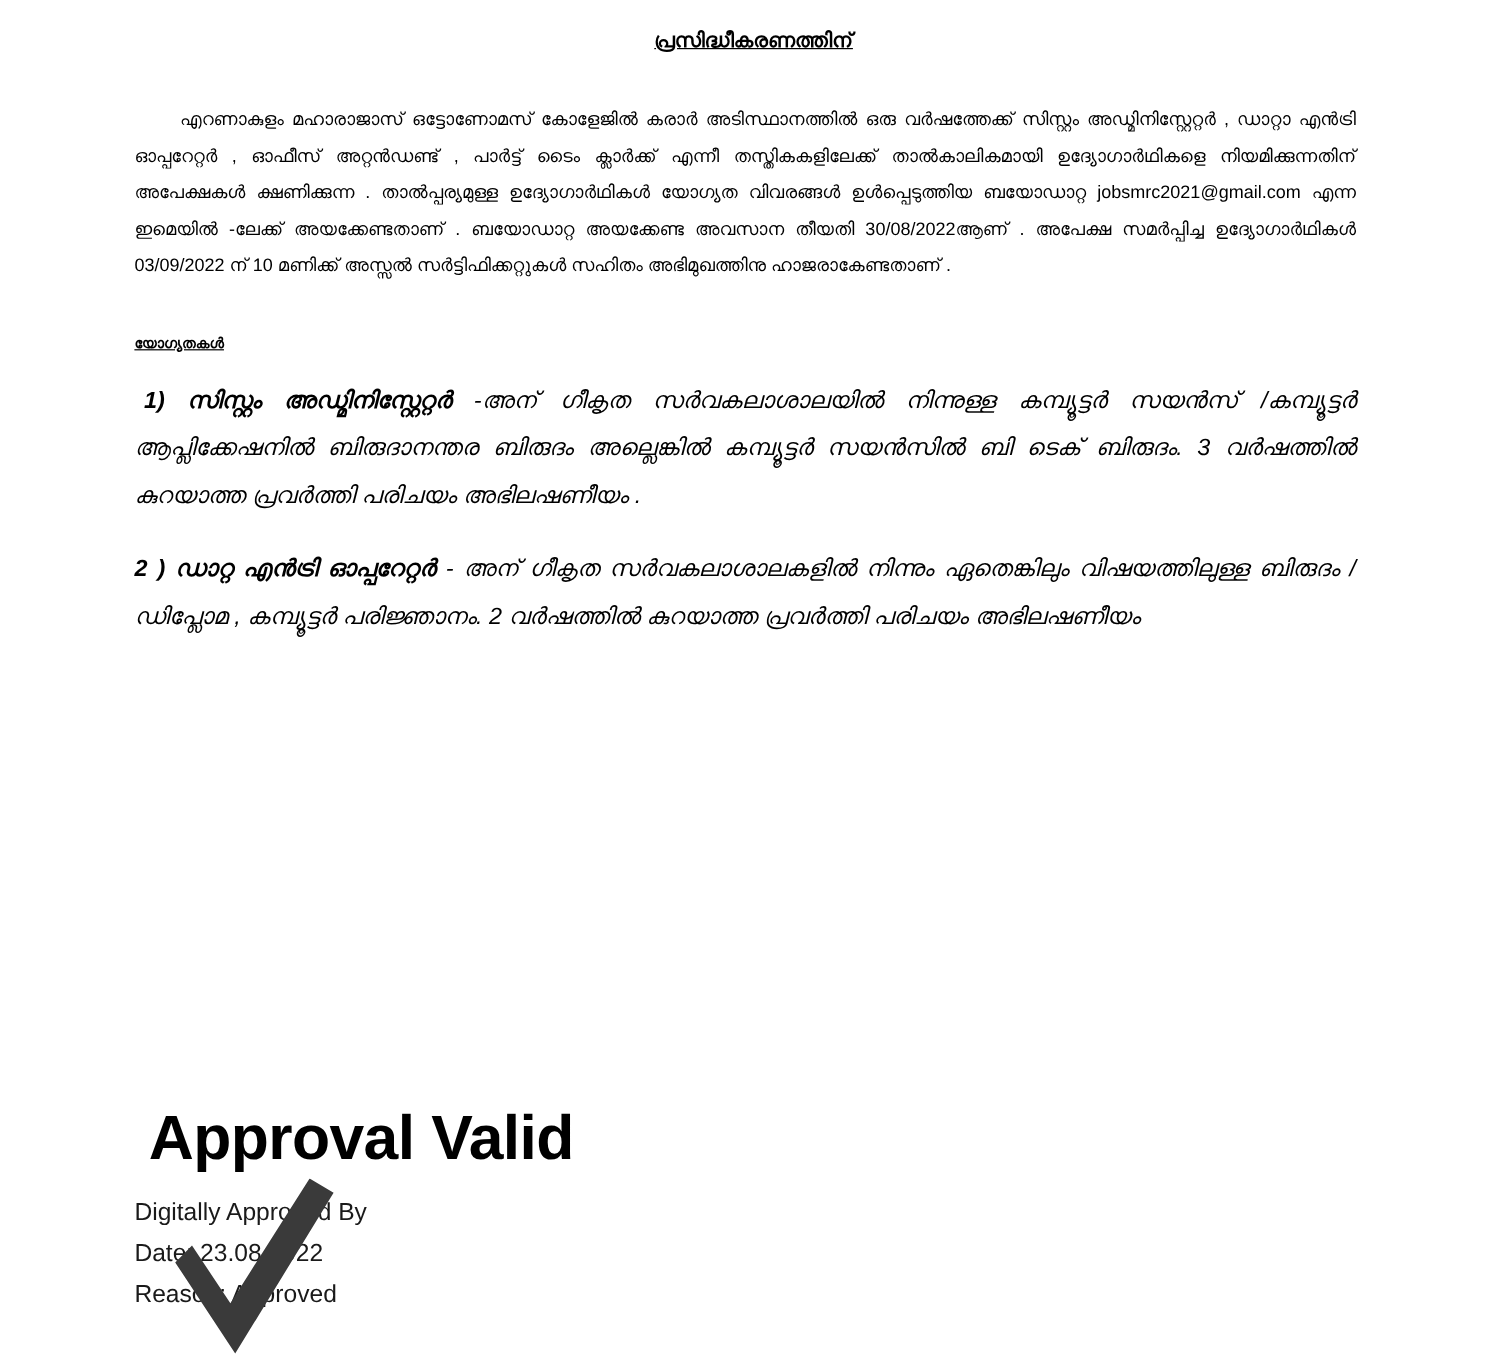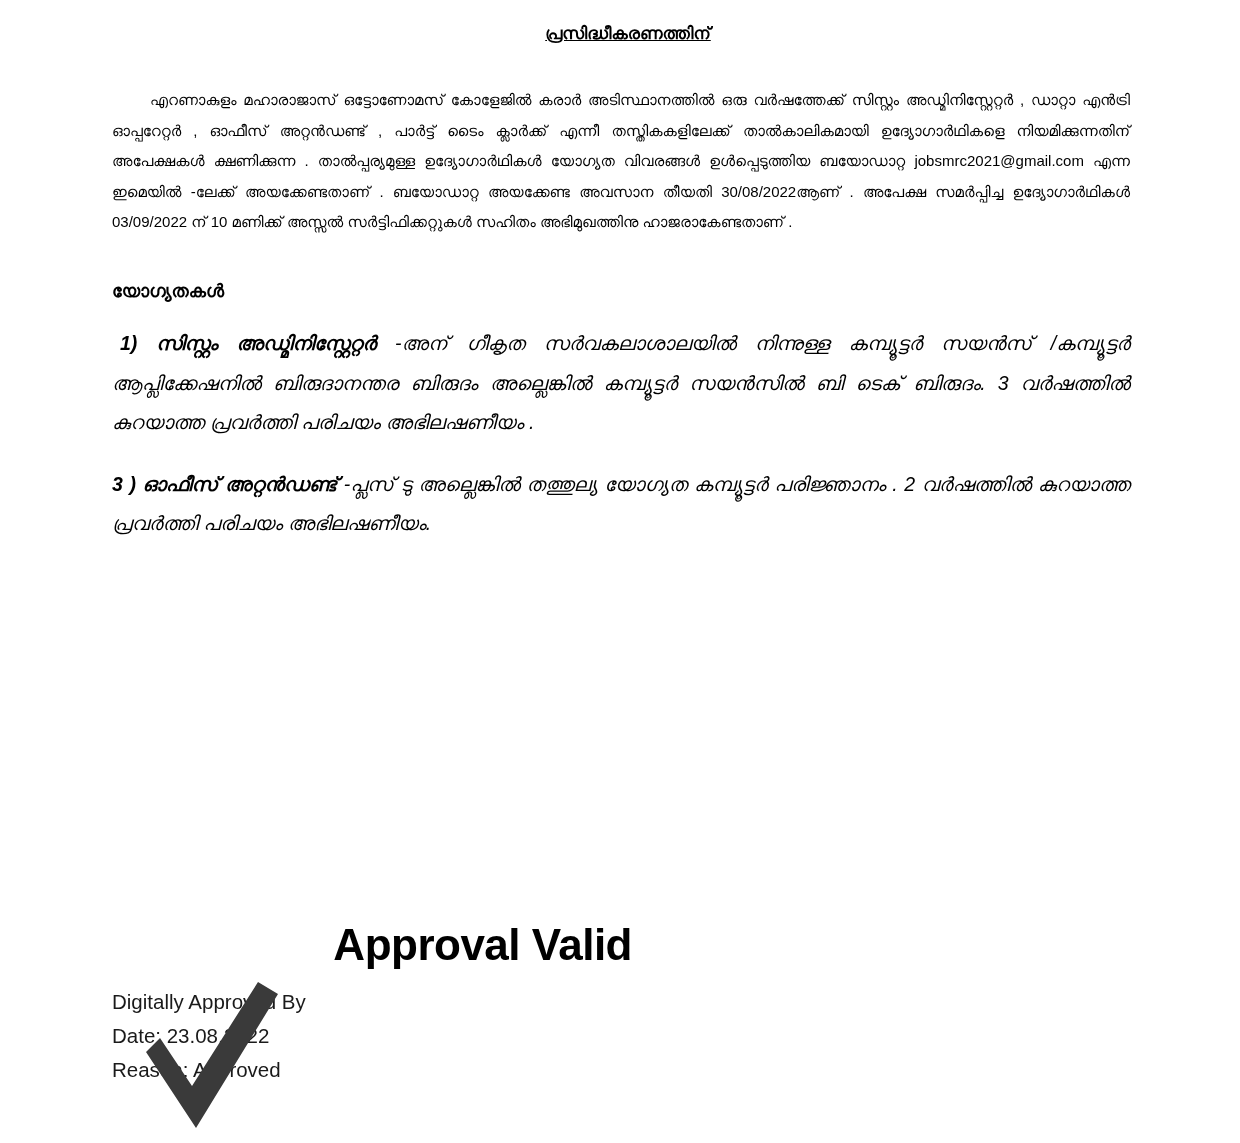--- a/index.html
+++ b/index.html
@@ -40,22 +40,23 @@
   }
   .body-block .indent {
     display: inline-block;
     width: 38px;
   }
   .email {
     font-family: "Liberation Sans", sans-serif;
   }
   .section-heading {
     margin: 40px 110px 0 112px;
-    font-size: 18px;
+    font-size: 12px;
     font-weight: bold;
+    text-decoration: underline;
     line-height: 1.6;
   }
   .qual-item {
     margin: 22px 110px 0 112px;
     font-size: 19.5px;
     line-height: 2.03;
     text-align: justify;
     text-justify: inter-word;
     font-style: italic;
   }
@@ -72,26 +73,25 @@
     display: inline-block;
     width: 8px;
   }
   .approval {
     position: absolute;
     left: 112px;
     top: 900px;
     width: 520px;
   }
   .approval-title {
-    font-size: 44px;
+    font-size: 52px;
     font-weight: bold;
     letter-spacing: -0.5px;
     line-height: 1.15;
-    margin: 0 0 14px 0;
-    text-align: right;
+    margin: 0 0 14px 12px;
   }
   .approval-line {
     font-size: 20.5px;
     line-height: 1.66;
     color: #1a1a1a;
   }
   .checkmark {
     position: absolute;
     left: 130px;
     top: 962px;
@@ -112,26 +112,27 @@
   </div>
 
   <div class="section-heading">യോഗ്യതകൾ</div>
 
   <div class="qual-item first">
     <span class="lead-pad"></span><span class="num">1)</span>
     <span class="role">സിസ്റ്റം അഡ്മിനിസ്റ്റേറ്റർ</span>
     <span>-</span><span>അന് ഗീകൃത  സർവകലാശാലയിൽ  നിന്നുള്ള      കമ്പ്യൂട്ടർ  സയൻസ് /കമ്പ്യൂട്ടർ ആപ്ലിക്കേഷനിൽ  ബിരുദാനന്തര   ബിരുദം  അല്ലെങ്കിൽ കമ്പ്യൂട്ടർ സയൻസിൽ ബി ടെക് ബിരുദം.  3 വർഷത്തിൽ  കുറയാത്ത പ്രവർത്തി പരിചയം  അഭിലഷണീയം .</span>
   </div>
 
+  <div class="qual-item">
+    <span class="num">2 )</span>
+    <span class="role">ഡാറ്റ എൻട്രി ഓപ്പറേറ്റർ</span>
+    <span>-</span>
+    <span>അന് ഗീകൃത  സർവകലാശാലകളിൽ  നിന്നും    ഏതെങ്കിലും  വിഷയത്തിലുള്ള ബിരുദം / ഡിപ്ലോമ , കമ്പ്യൂട്ടർ                       പരിജ്ഞാനം. 2   വർഷത്തിൽ കുറയാത്ത പ്രവർത്തി പരിചയം  അഭിലഷണീയം</span>
+  </div>
 
-  <div class="qual-item">
-    <span class="num">3  )</span>
-    <span class="role">ഓഫീസ് അറ്റൻഡണ്ട്</span>
-    <span>-</span><span>പ്ലസ് ടു അല്ലെങ്കിൽ  തത്തുല്യ   യോഗ്യത              കമ്പ്യൂട്ടർ പരിജ്ഞാനം . 2 വർഷത്തിൽ കുറയാത്ത പ്രവർത്തി പരിചയം          അഭിലഷണീയം.</span>
-  </div>
 
 
   <div class="approval">
     <div class="approval-title">Approval Valid</div>
     <div class="approval-line">Digitally Approved By</div>
     <div class="approval-line">Date: 23.08.2022</div>
     <div class="approval-line">Reason: Approved</div>
   </div>
 
   <svg class="checkmark" viewBox="0 0 150 160">

